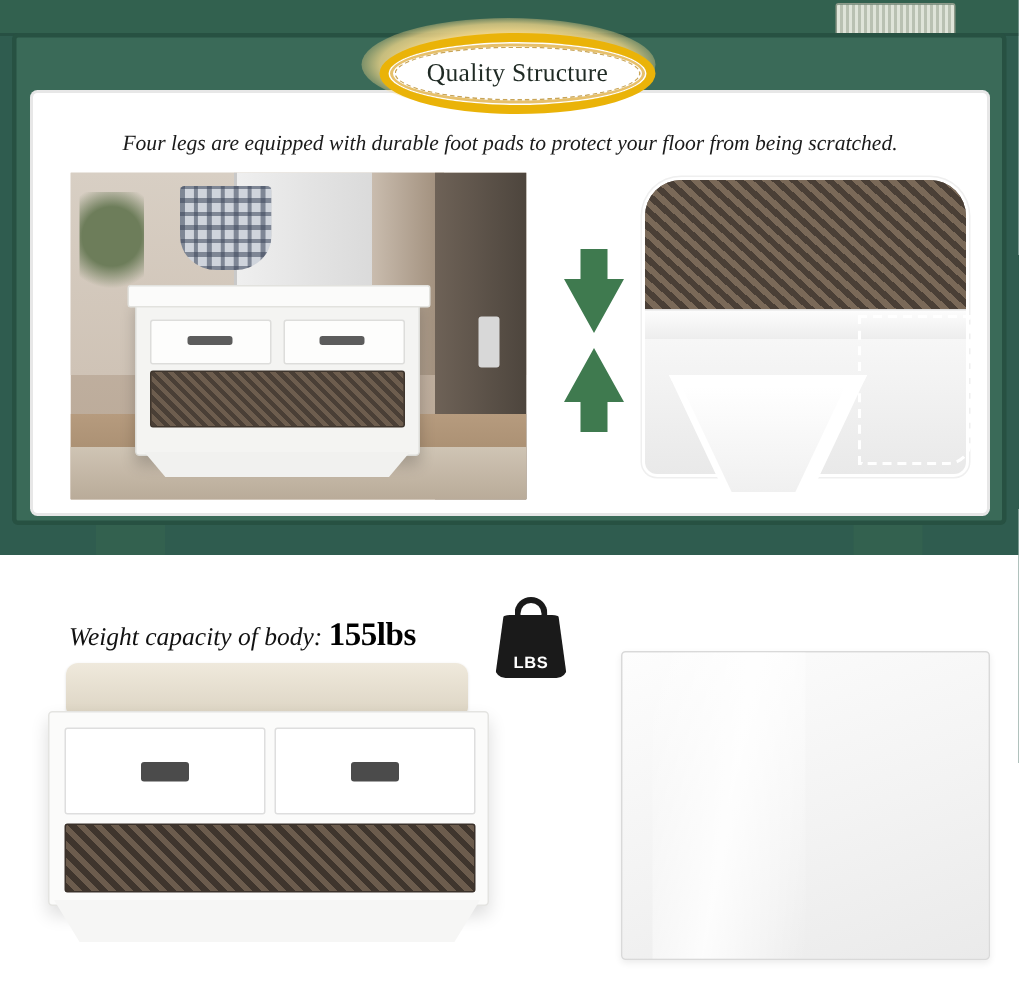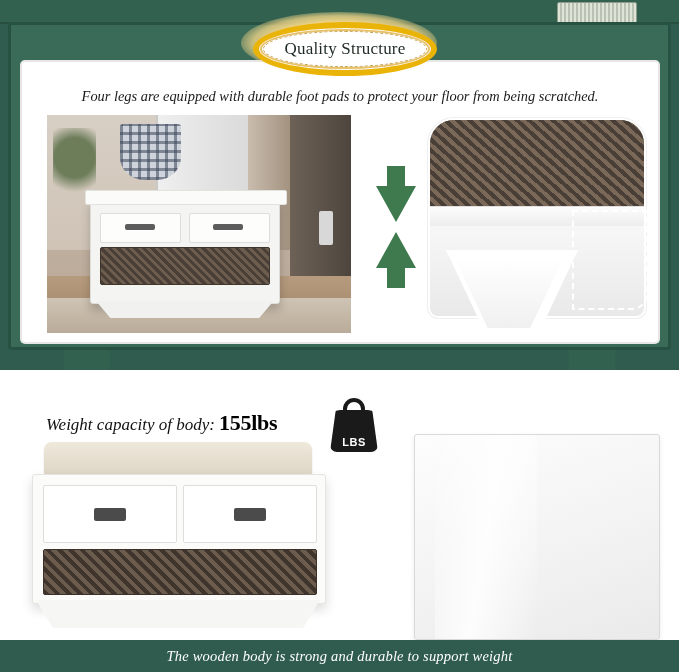--- a/index.html
+++ b/index.html
@@ -530,16 +530,13 @@
         </div>
       <div class="b2-basket"></div>
     </div>
     <div class="b2-legs"></div>
   </div>
 
   <div class="photo-board">
     <div class="sheen"></div>
   </div>
 
-  <div class="footer-bar">
-    <span class="footer-text">The wooden body is strong and durable to support weight</span>
-  </div>
 </div>
 
 </body></html>

